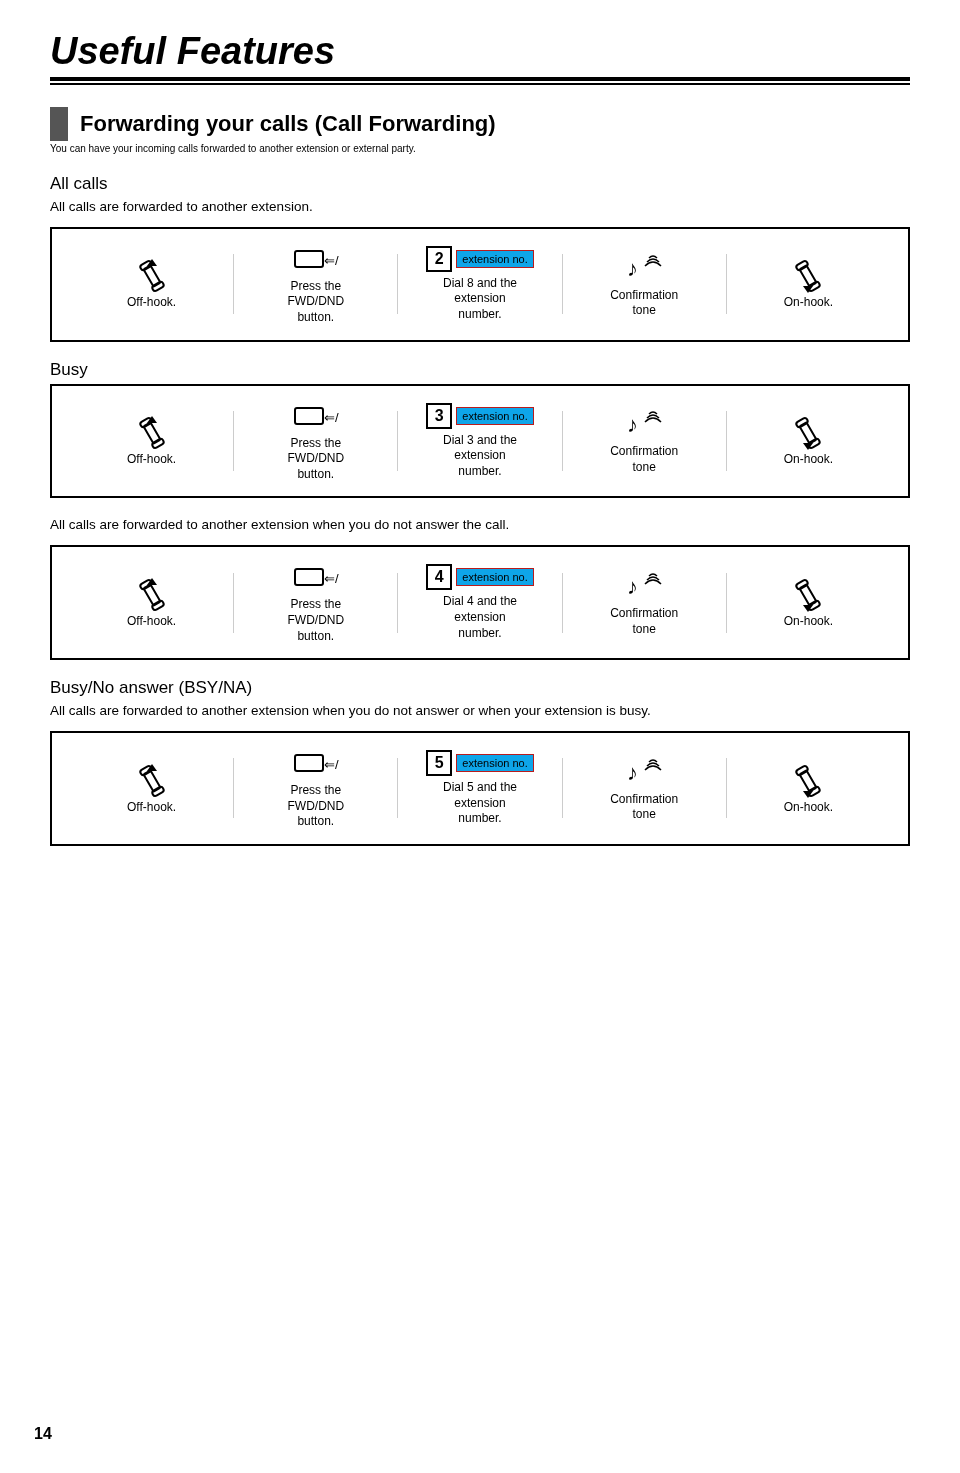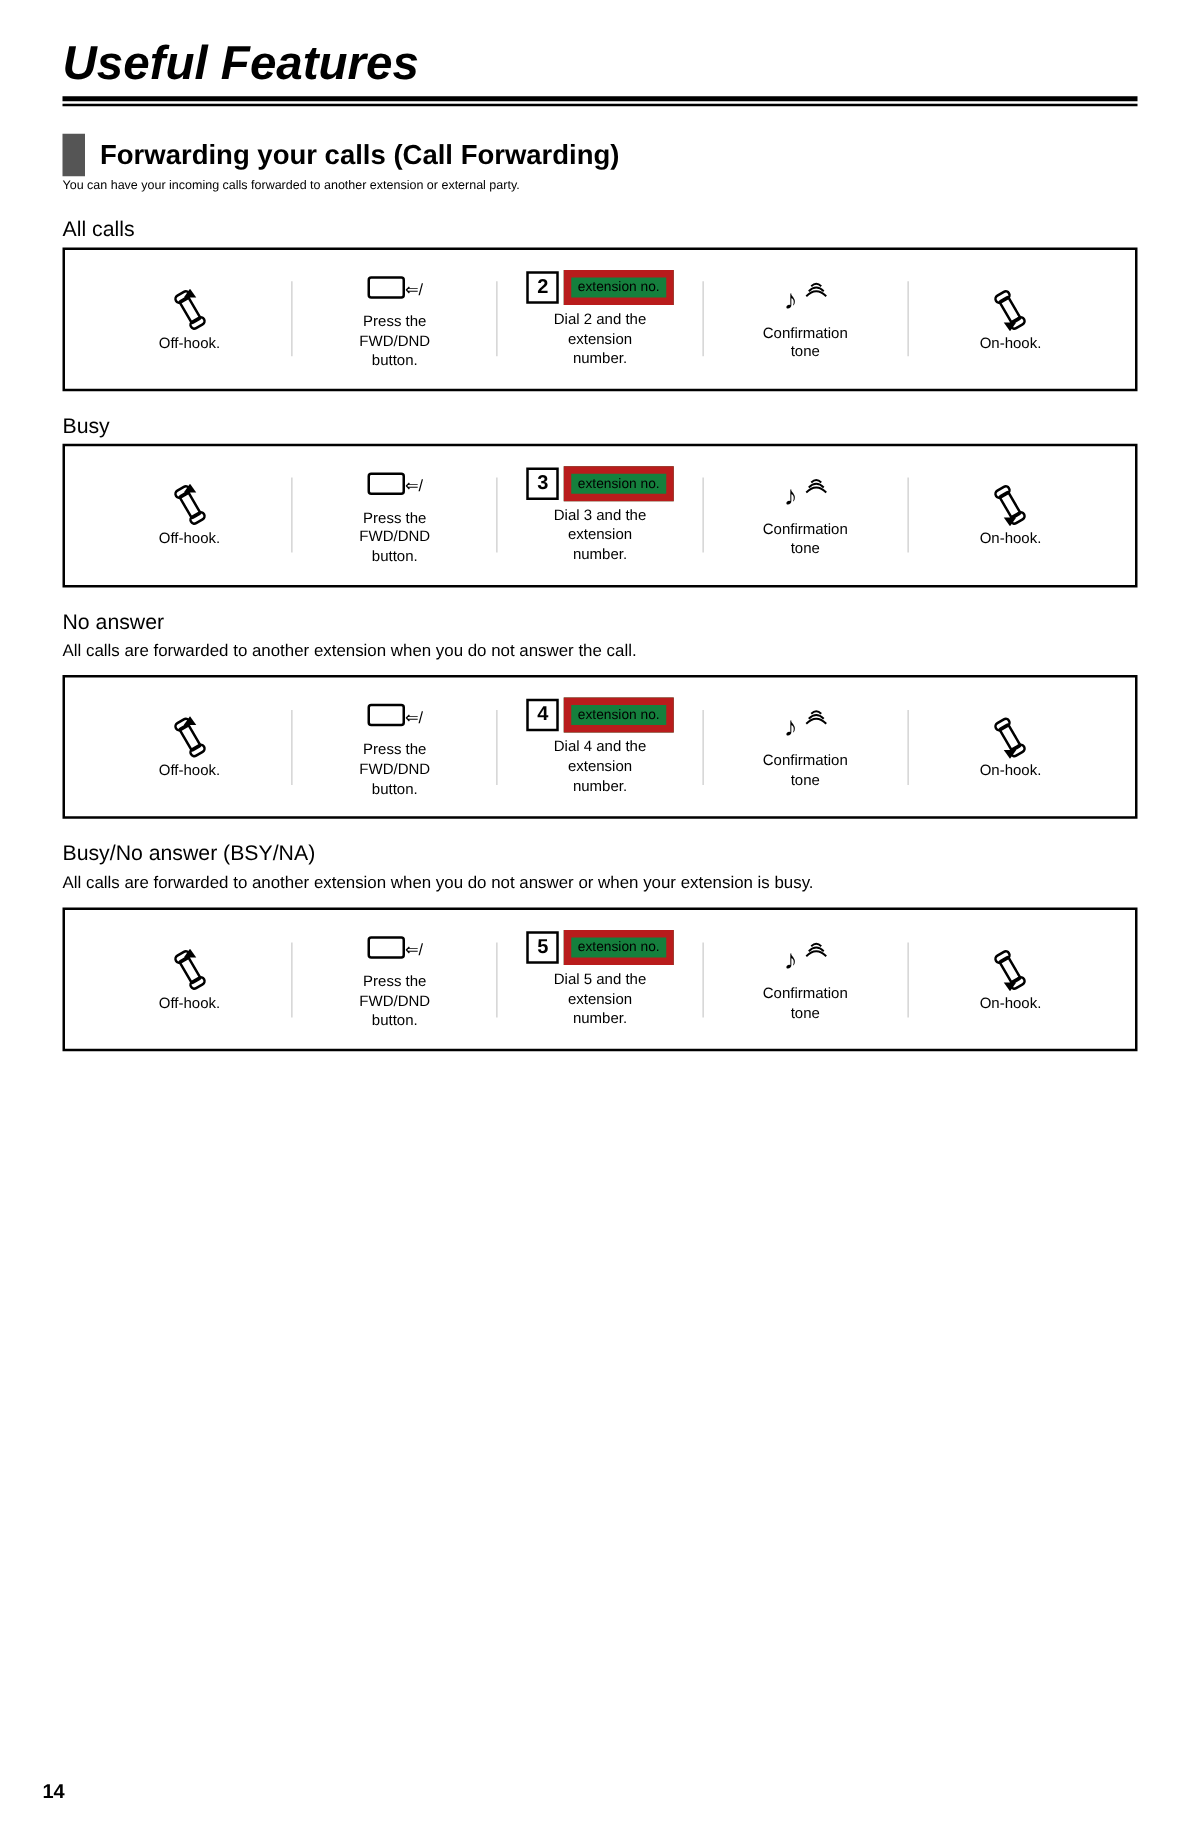--- a/index.html
+++ b/index.html
@@ -116,24 +116,24 @@
       font-weight: bold;
       width: 26px;
       height: 26px;
       display: inline-flex;
       align-items: center;
       justify-content: center;
       background: #fff;
     }
 
     .ext-label {
-      border: 6px solid #b91c1c;
+      border: 1px solid #b91c1c;
       font-size: 11px;
       padding: 2px 5px;
-      background: #15803d;
+      background: #0ea5e9;
     }
 
     .page-num {
       position: fixed;
       bottom: 30px;
       left: 34px;
       font-size: 16px;
       font-weight: bold;
     }
 
@@ -171,20 +171,21 @@
   <div class="section-header">
     <div class="section-icon-bar"></div>
     <div class="section-title">Forwarding your calls (Call Forwarding)</div>
   </div>
 
   <div class="intro-text">You can have your incoming calls forwarded to another extension or external party.</div>
 
   <div id="subsections-container">
       <div>
     <div class="subsection-title">All calls</div>
+    <div class="subsection-desc">All calls are forwarded to another extension.</div>
     <div class="step-box">
 
       <div class="step-item">
         <div class="icon-wrap">
           <svg class="phone-svg" viewBox="0 0 38 38">
     <g transform="rotate(-30,19,19)">
       <rect x="13" y="4" width="12" height="6" rx="3" fill="none" stroke="#000" stroke-width="2"></rect>
       <rect x="13" y="28" width="12" height="6" rx="3" fill="none" stroke="#000" stroke-width="2"></rect>
       <rect x="15" y="9" width="8" height="20" rx="1" fill="none" stroke="#000" stroke-width="2"></rect>
     </g>
@@ -205,21 +206,21 @@
         </div>
         <div class="step-label">Press the FWD/DND button.</div>
       </div>
       <div class="step-divider"></div>
 
       <div class="step-item">
         <div class="dial-badge">
           <span class="dial-num">2</span>
           <span class="ext-label">extension no.</span>
         </div>
-        <div class="step-label">Dial 2 and the extension number.</div>
+        <div class="step-label">Dial 8 and the extension number.</div>
       </div>
       <div class="step-divider"></div>
 
       <div class="step-item">
         <div class="icon-wrap">
           <svg class="conf-svg" viewBox="0 0 38 38">
 
     <text x="2" y="26" font-size="22" font-family="serif" fill="#000">♪</text>
     <path d="M24,8 Q28,4 32,8" fill="none" stroke="#000" stroke-width="1.5"></path>
     <path d="M22,12 Q28,6 34,12" fill="none" stroke="#000" stroke-width="1.5"></path>
@@ -308,21 +309,20 @@
       <rect x="15" y="9" width="8" height="20" rx="1" fill="none" stroke="#000" stroke-width="2"></rect>
     </g>
     <polygon points="19,36 14,29 24,29" fill="#000"></polygon>
   </svg>
         </div>
         <div class="step-label">On-hook.</div>
       </div>
     </div>
   </div>
       <div>
-    <div class="subsection-title">No answer</div>
     <div class="subsection-desc">All calls are forwarded to another extension when you do not answer the call.</div>
     <div class="step-box">
 
       <div class="step-item">
         <div class="icon-wrap">
           <svg class="phone-svg" viewBox="0 0 38 38">
     <g transform="rotate(-30,19,19)">
       <rect x="13" y="4" width="12" height="6" rx="3" fill="none" stroke="#000" stroke-width="2"></rect>
       <rect x="13" y="28" width="12" height="6" rx="3" fill="none" stroke="#000" stroke-width="2"></rect>
       <rect x="15" y="9" width="8" height="20" rx="1" fill="none" stroke="#000" stroke-width="2"></rect>

